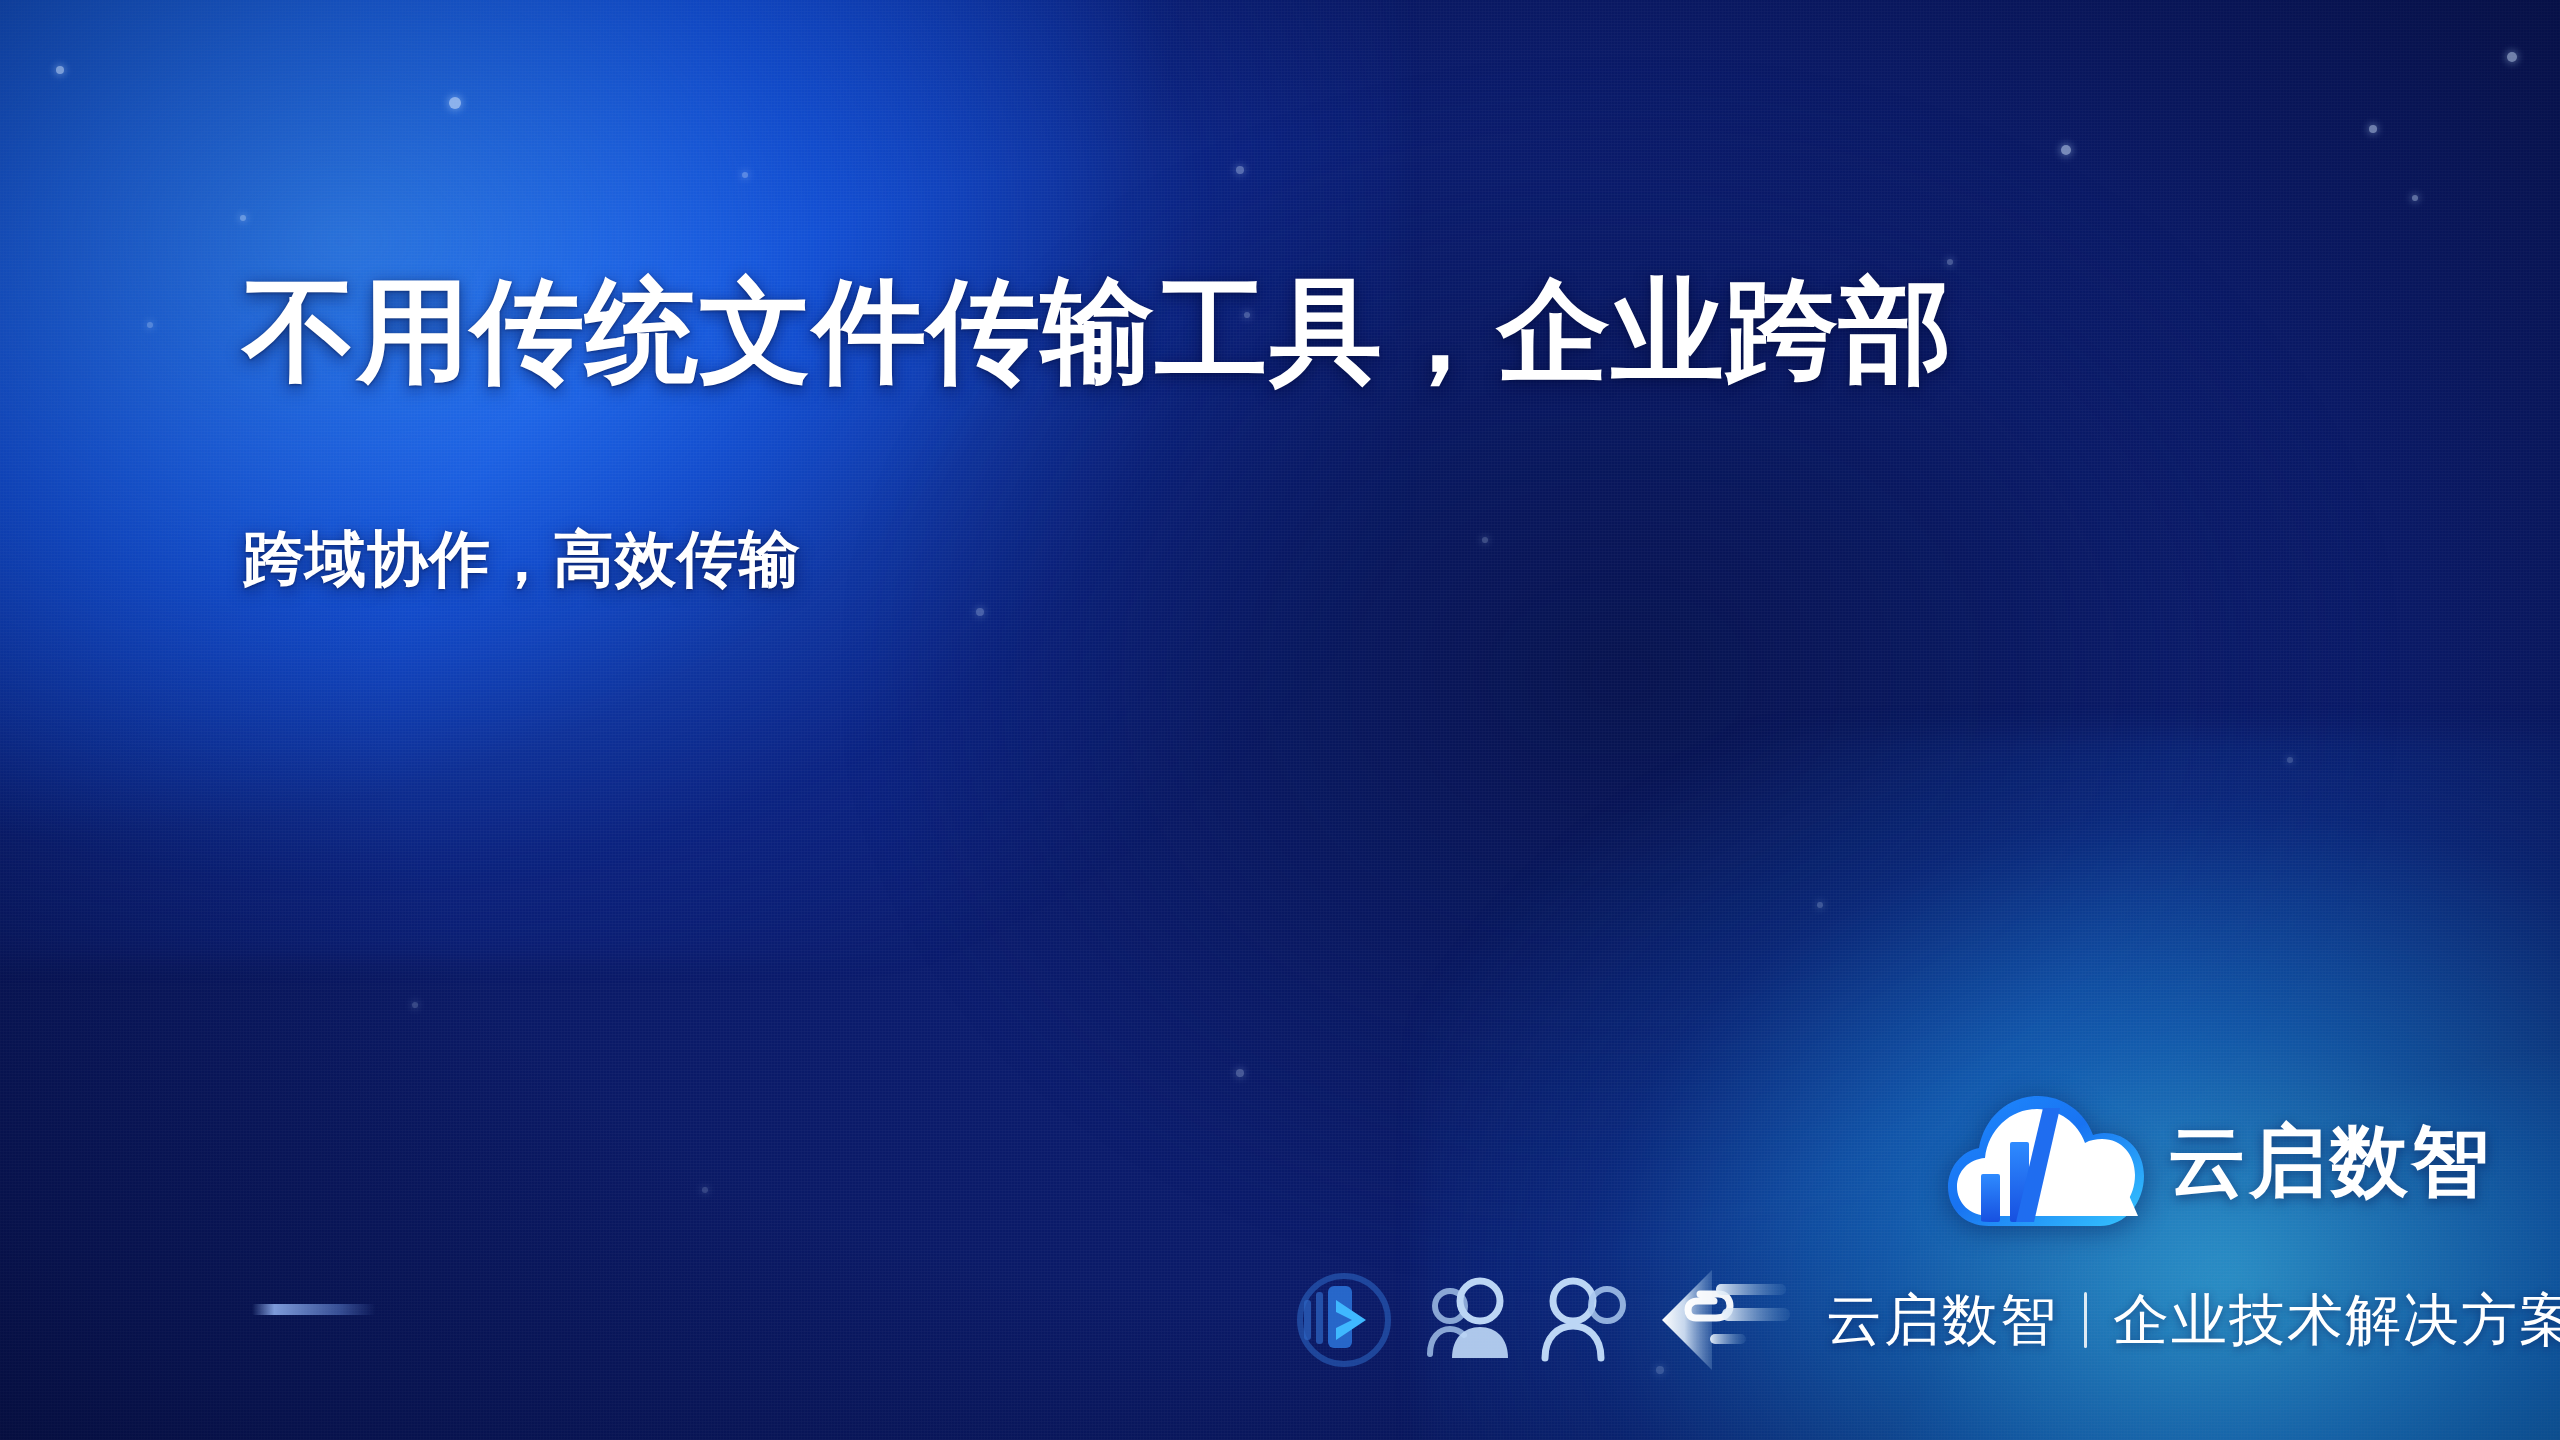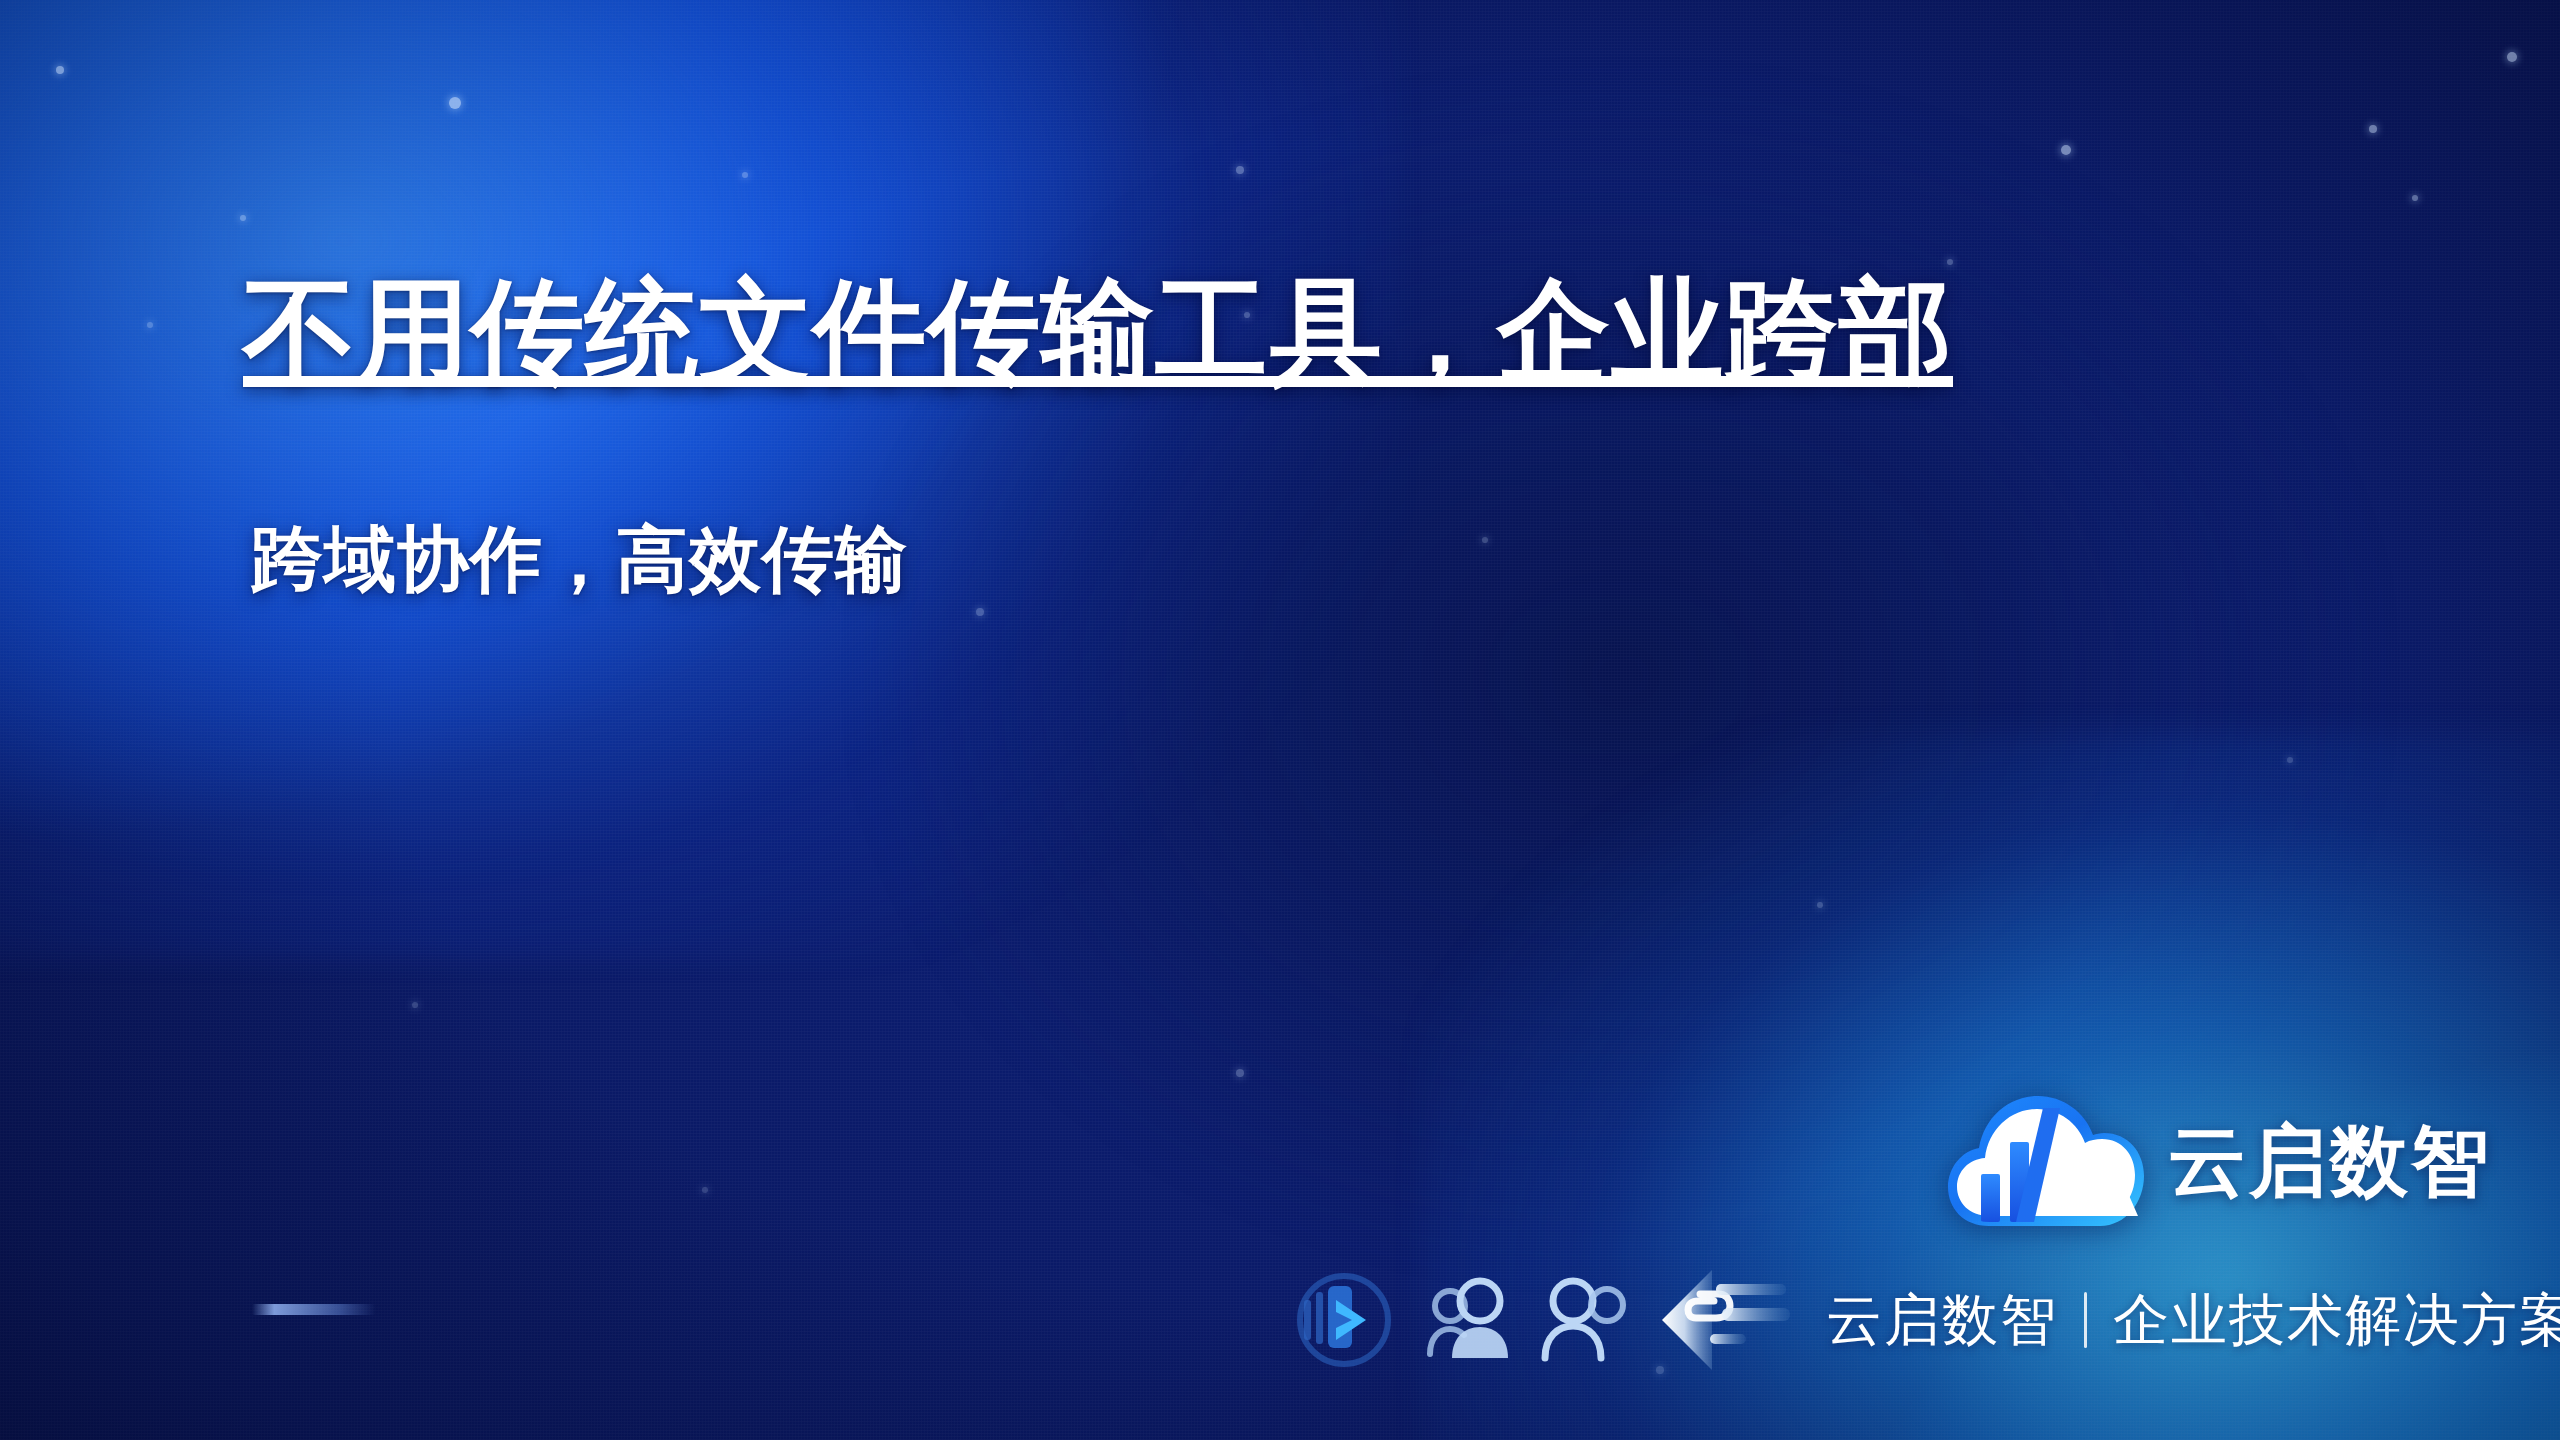--- a/index.html
+++ b/index.html
@@ -80,29 +80,28 @@
     color: #ffffff;
     font-size: 113px;
     line-height: 146px;
     font-weight: 700;
     letter-spacing: 1px;
     margin: 0;
     text-shadow:
       0 4px 16px rgba(2,10,56,0.55),
       0 1px 3px rgba(2,10,56,0.45);
     white-space: nowrap;
-    text-decoration: underline;
   }
   .subhead {
     color: #ffffff;
-    font-size: 72px;
+    font-size: 61px;
     line-height: 118px;
     font-weight: 700;
     letter-spacing: 1px;
-    margin: 8px;
+    margin: 0;
     margin-top: 96px;
     text-shadow:
       0 4px 16px rgba(2,10,56,0.55),
       0 1px 3px rgba(2,10,56,0.45);
     white-space: nowrap;
   }
 
   
   .streak {
     position: absolute;

